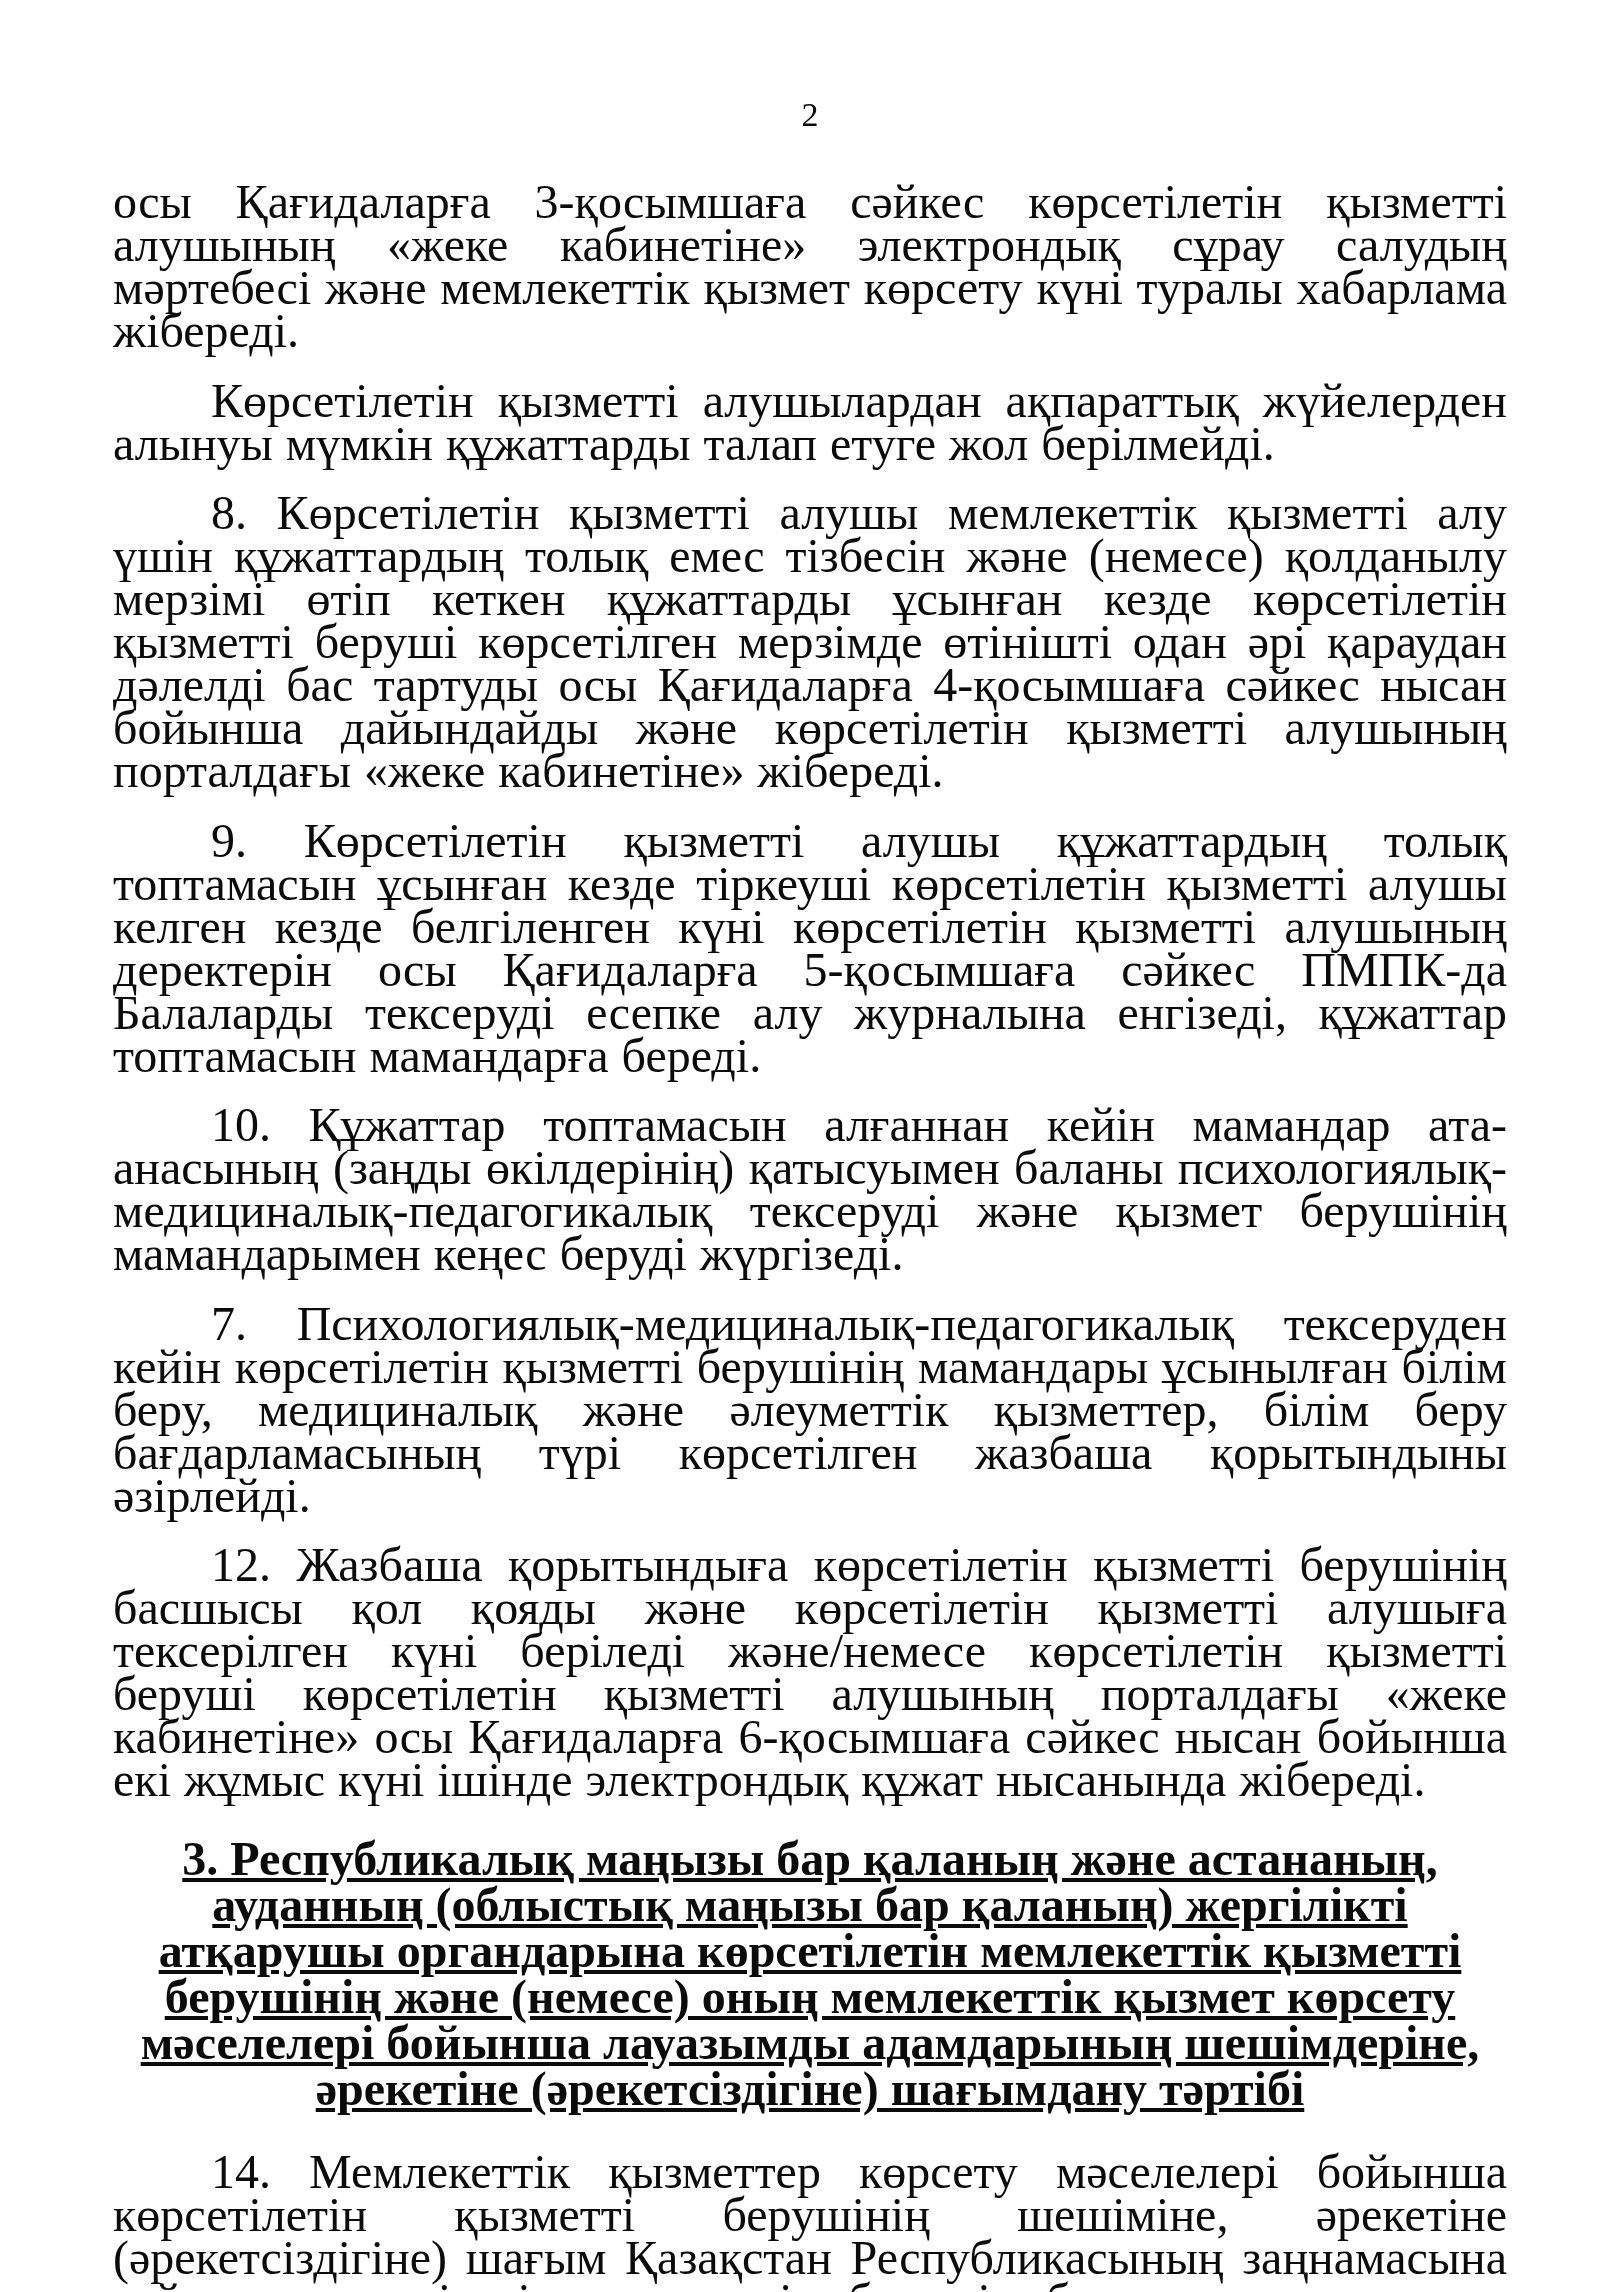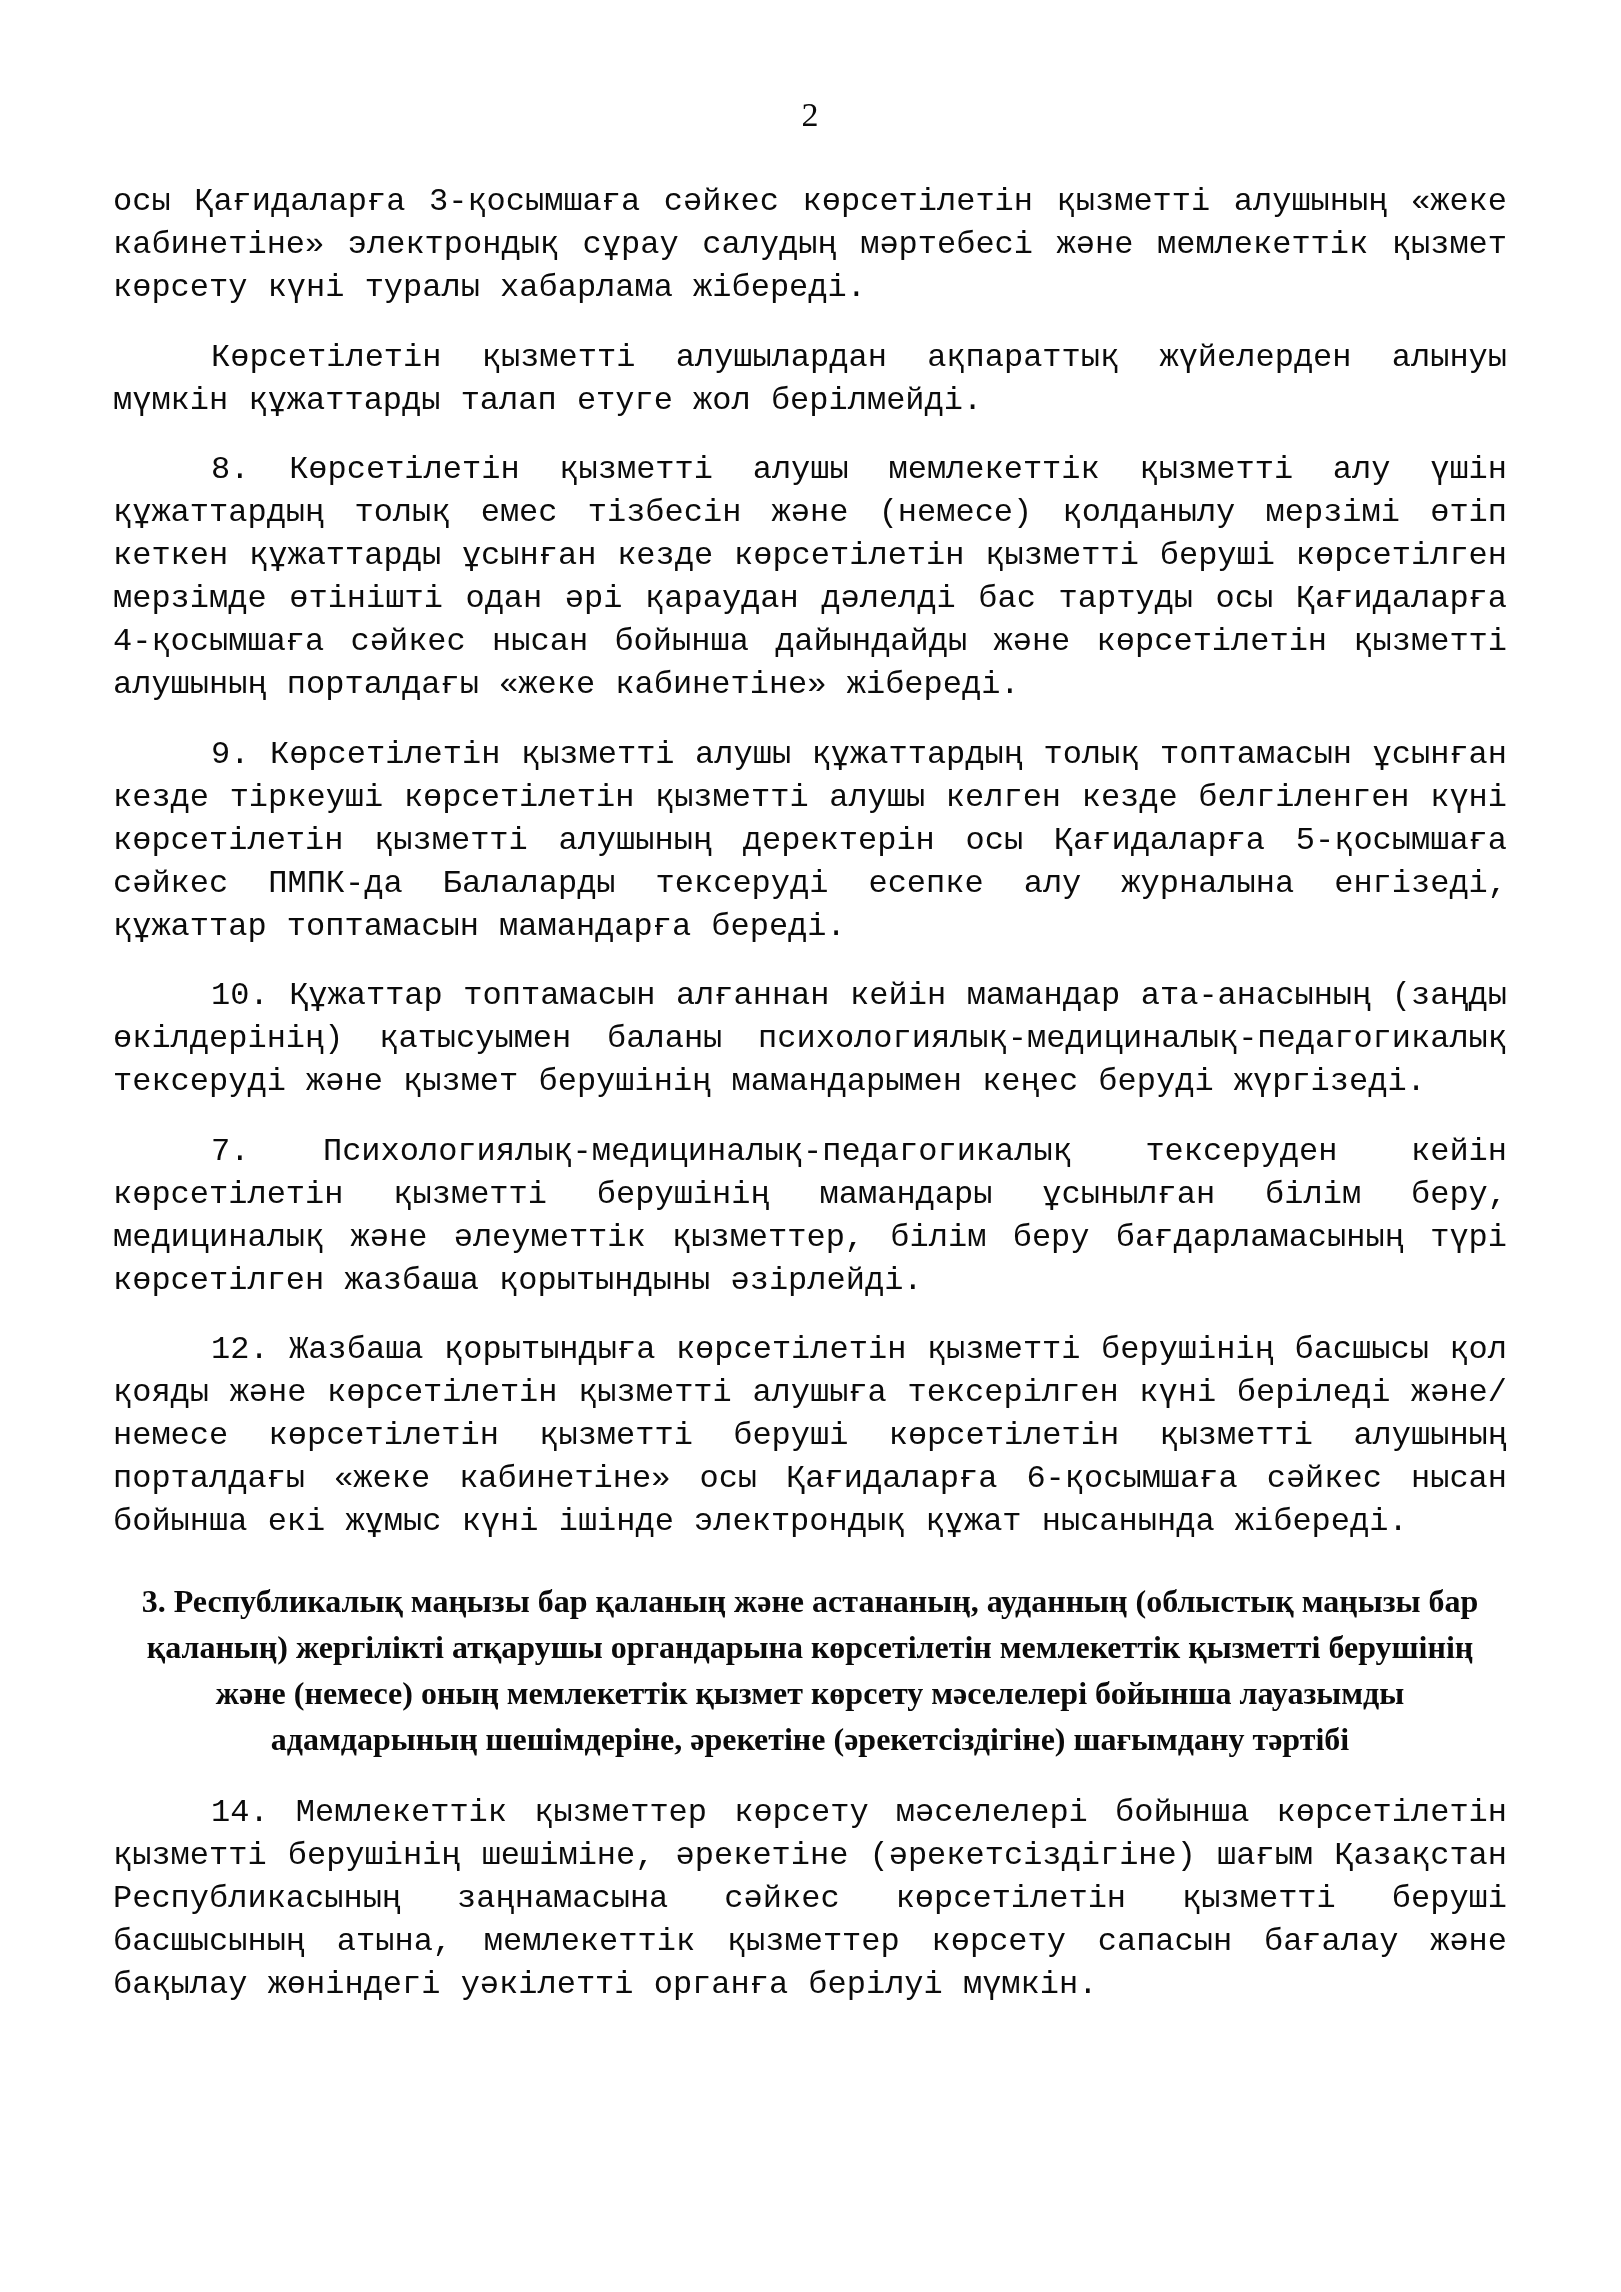--- a/index.html
+++ b/index.html
@@ -22,36 +22,36 @@
     top: 96px;
     width: 1394px;
   }
   .page-number {
     text-align: center;
     font-size: 34px;
     line-height: 37px;
     margin: 0 0 47px 0;
   }
   p.para {
-    font-size: 32px;
+    font-size: 48px;
     line-height: 43px;
     text-align: justify;
     margin: 0 0 26.5px 0;
     word-spacing: 1px;
-    font-family: Liberation Mono, monospace;
   }
   p.para.indent {
     text-indent: 98px;
   }
   h2.section-heading {
-    font-size: 32px;
+    font-size: 48px;
     line-height: 46px;
     font-weight: bold;
     text-align: center;
-    margin: 35px 0 29px 0;
+    margin: 35px 0 38px 0;
+    text-decoration: underline;
   }
 </style>
 </head>
 <body>
 
 <div class="page">
   <div class="content">
 
     <div class="page-number">2</div>
 

